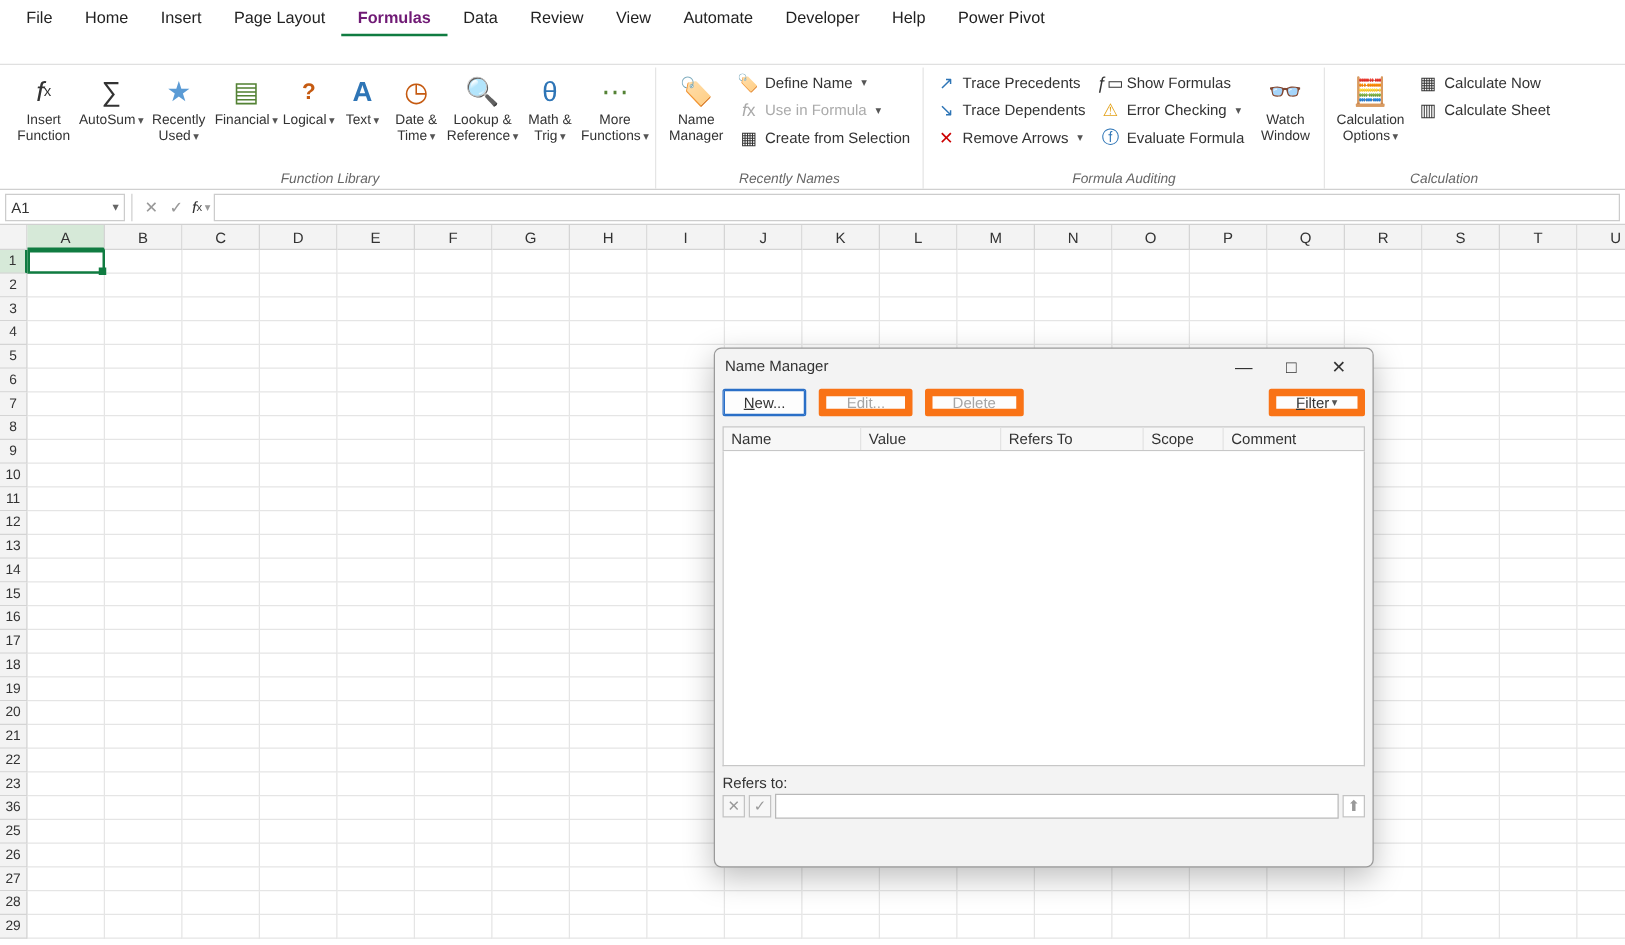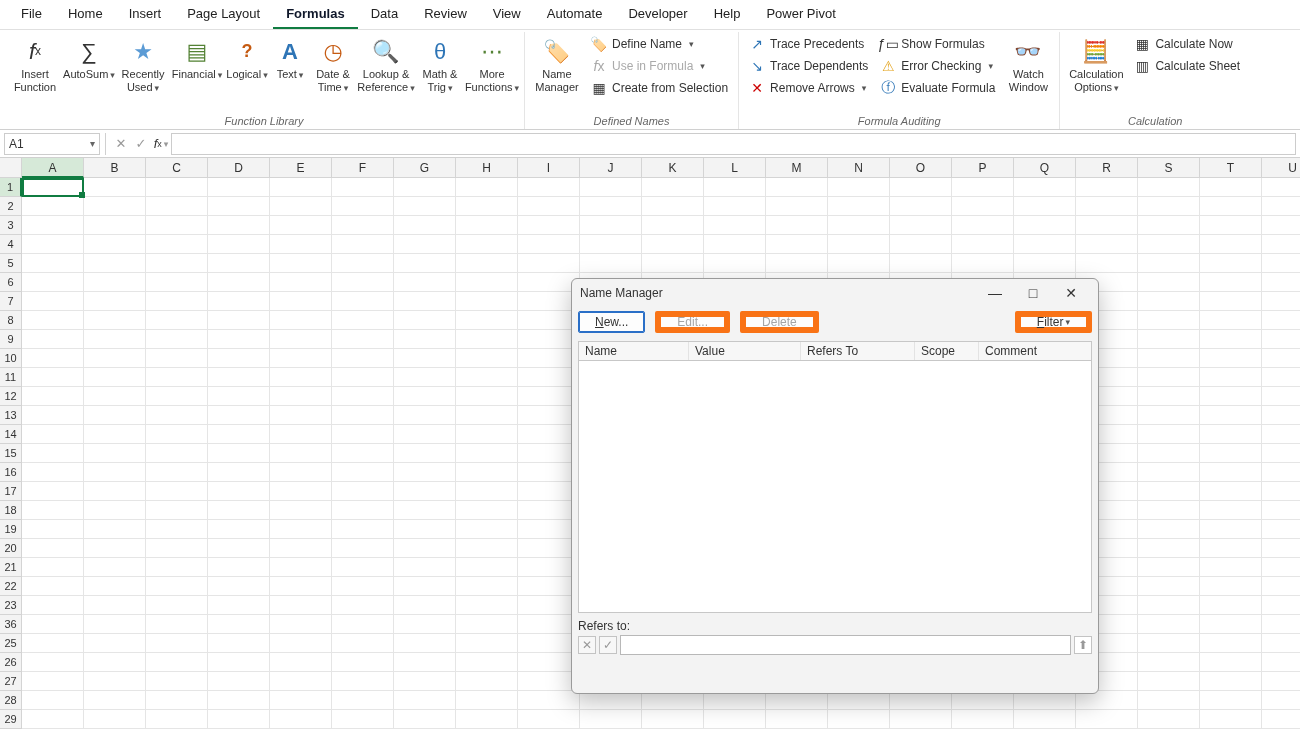--- a/index.html
+++ b/index.html
@@ -1,19 +1,19 @@
 <!DOCTYPE html>
 <html><head>
 <meta charset="utf-8">
 <style>
   * { box-sizing: border-box; font-family: "Segoe UI", Arial, sans-serif; }
   body { margin: 0; background: #fff; width: 1300px; height: 756px; overflow: hidden; font-size: 12px; color: #333; position: relative; }
-  .tabs { display: flex; align-items: flex-end; height: 30px; padding: 0 8px; gap: 0; border-bottom: 1px solid #e0e0e0; }
+  .tabs { display: flex; align-items: flex-start; height: 52px; padding: 0 8px; gap: 0; border-bottom: 1px solid #e0e0e0; }
   .tab { padding: 6px 13px; font-size: 13px; color: #222; cursor: pointer; border-bottom: 2px solid transparent; }
-  .tab.active { border-bottom: 2px solid #107c41; color: #0f172a; font-weight: 600; }
+  .tab.active { border-bottom: 2px solid #107c41; color: #701a75; font-weight: 600; }
   .ribbon { display: flex; align-items: stretch; height: 100px; background: #fff; border-bottom: 1px solid #d0d0d0; padding: 2px 4px 0 4px; }
   .group { display: flex; flex-direction: column; justify-content: space-between; padding: 0 4px; border-right: 1px solid #e5e5e5; }
   .group:last-child { border-right: none; }
   .group-items { display: flex; align-items: flex-start; flex: 1; }
   .group-label { text-align: center; font-size: 11px; color: #666; padding-bottom: 2px; font-style: italic; }
   .bigbtn { display: flex; flex-direction: column; align-items: center; justify-content: flex-start; width: 54px; padding: 4px 2px 0 2px; text-align: center; font-size: 11px; line-height: 13px; cursor: pointer; }
   .bigbtn .icon { height: 30px; display:flex; align-items:center; justify-content:center; font-size: 22px; }
   .bigbtn span.lbl { margin-top: 2px; }
   .smallstack { display:flex; flex-direction:column; justify-content:flex-start; padding-top:2px; gap:2px; }
   .smallbtn { display:flex; align-items:center; gap:5px; padding:2px 6px; font-size:12px; cursor:pointer; white-space:nowrap; }
@@ -152,21 +152,21 @@
             <span class="sicon"><i>f</i>x</span>
             <span>Use in Formula</span>
             <span class="caret">▾</span>
           </div>
         <div class="smallbtn">
             <span class="sicon">▦</span>
             <span>Create from Selection</span>
           </div>
       </div>
     </div>
-    <div class="group-label">Defined Names</div>
+    <div class="group-label">Recently Names</div>
   </div>
 
   <div class="group">
     <div class="group-items">
       <div class="smallstack">
         <div class="smallbtn">
             <span class="sicon" style="color:#2e75b6;">↗</span>
             <span>Trace Precedents</span>
           </div>
         <div class="smallbtn">

